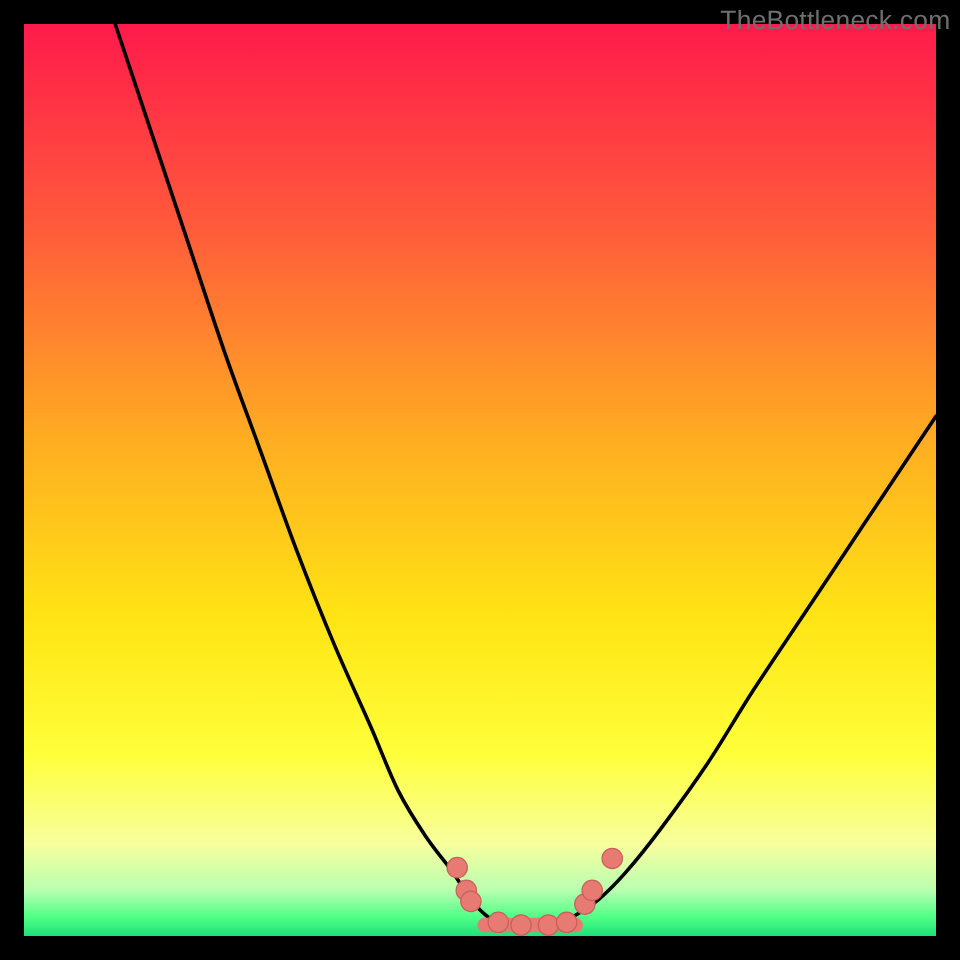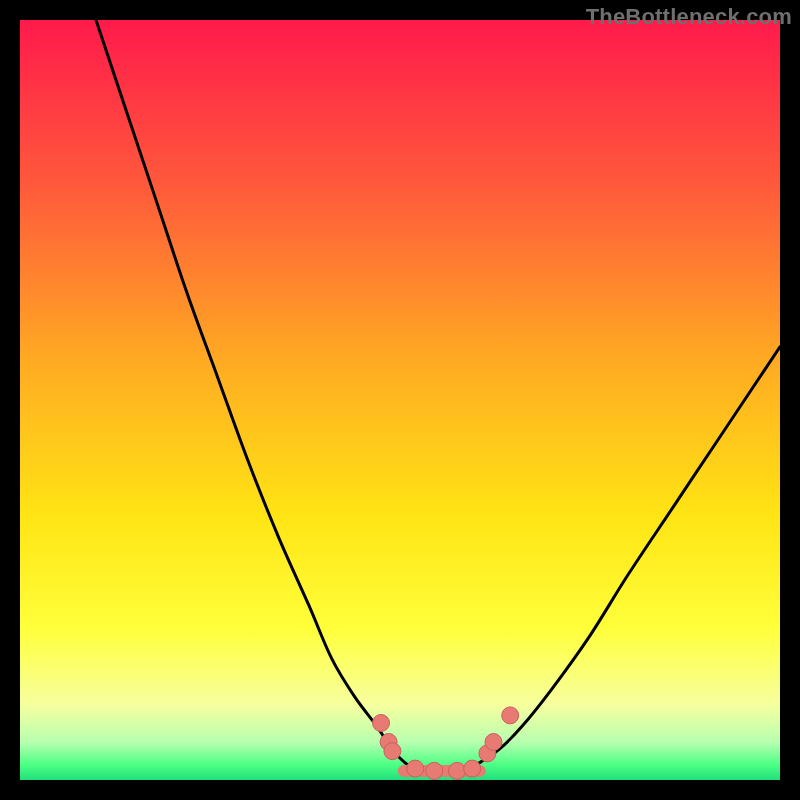--- a/index.html
+++ b/index.html
@@ -26,21 +26,21 @@
     width: 760px;
     height: 760px;
     display: block;
   }
   .watermark {
     position: absolute;
     top: 4px;
     right: 8px;
     color: #6f6f6f;
     font-size: 22px;
-    font-weight: 700;
+    font-weight: 400;
     letter-spacing: 0.2px;
     font-family: Arial, Helvetica, sans-serif;
   }
 </style>
 </head>
 <body>
 
 <div class="frame"></div>
 
 <svg class="plot" viewBox="0 0 760 760" preserveAspectRatio="none">

